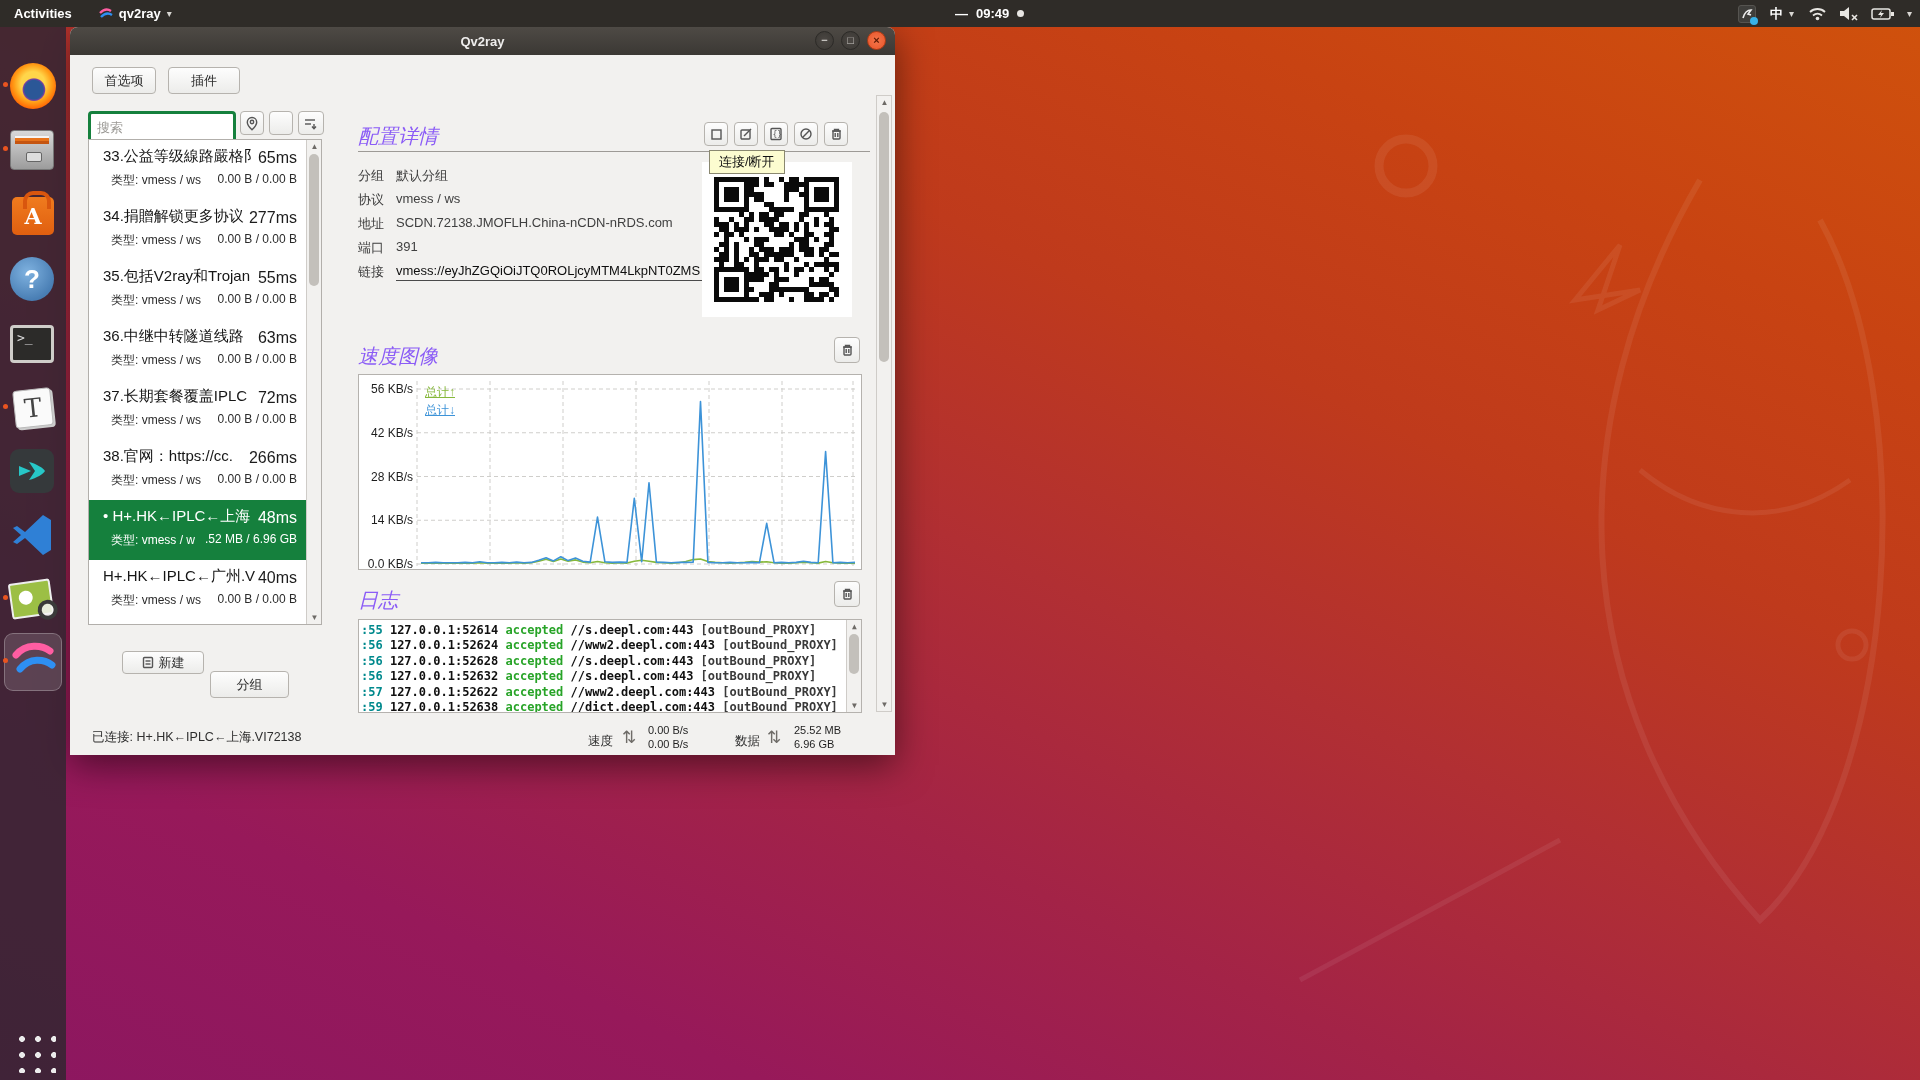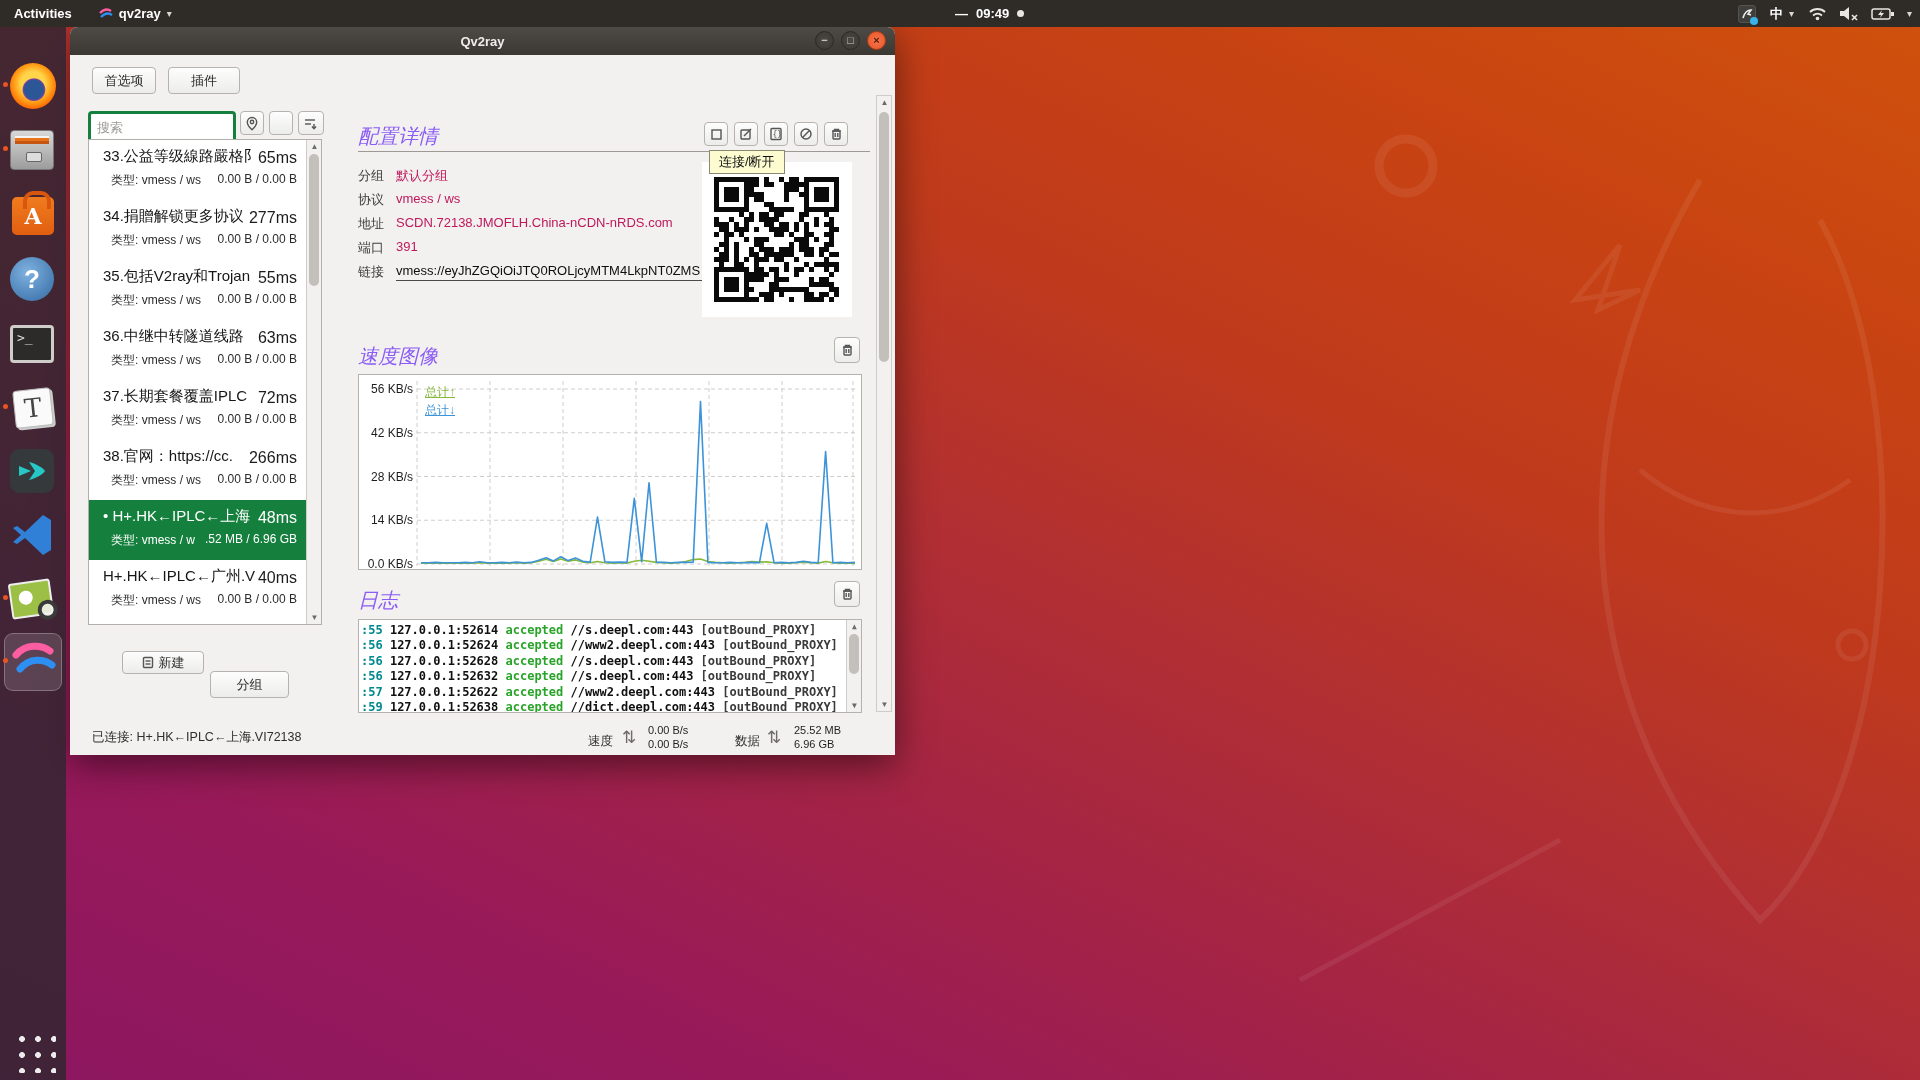--- a/index.html
+++ b/index.html
@@ -113,21 +113,21 @@
 
   .statusbar { position:absolute; left:0; bottom:0; height:36px; width:100%; font-size:12.5px; color:#2e2e2e; }
   .updown { color:#6f6c68; font-size:17px; }
   .pairvals { font-size:11px; line-height:13.5px; color:#1f1f1f; }
 
   
   .h1 { position:absolute; font-size:20px; color:#8b5cf6;font-style:italic; }
   .hr { position:absolute; height:1px; background:#9d9a96; }
   .drow { position:absolute; left:288px; font-size:13px; display:flex; }
   .drow .lb { color:#3d3d3d; width:38px; }
-  .drow .vl { color:#be185d; }
+  .drow .vl { color:#404040; }
   .linkval { display:inline-block; width:316px; border-bottom:1px solid #4a4a4a;
     white-space:nowrap; overflow:hidden; color:#0e0e0e; padding-bottom:1px; }
   .tooltip { position:absolute; left:639px; top:123px; background:#fcfcd0;
     border:1px solid #8a8870; font-size:13px; color:#111; padding:2px 9px; z-index:5; }
   .qrbox { position:absolute; left:632px; top:135px; width:150px; height:155px; background:#fff; }
 
   .chart { position:absolute; left:288px; top:347px; width:504px; height:196px;
     background:#fff; border:1px solid #b5b2ae; }
   .legend { position:absolute; font-size:12px; text-decoration:underline; cursor:pointer; }
   .lg-up { color:#86b83a; left:66px; top:9px; }

